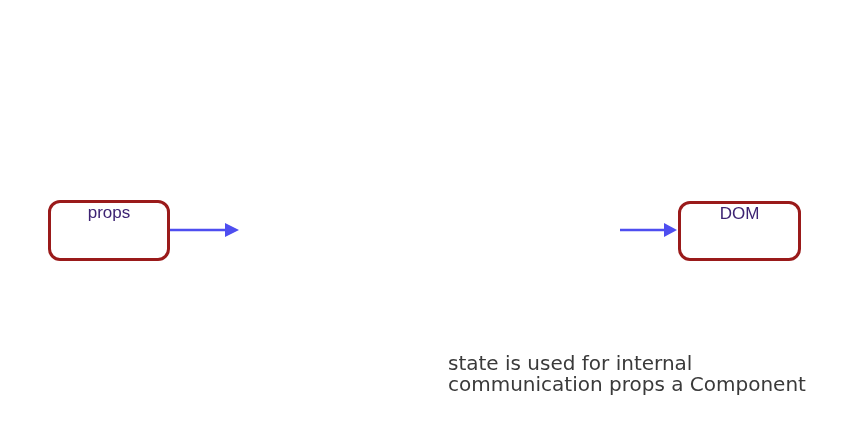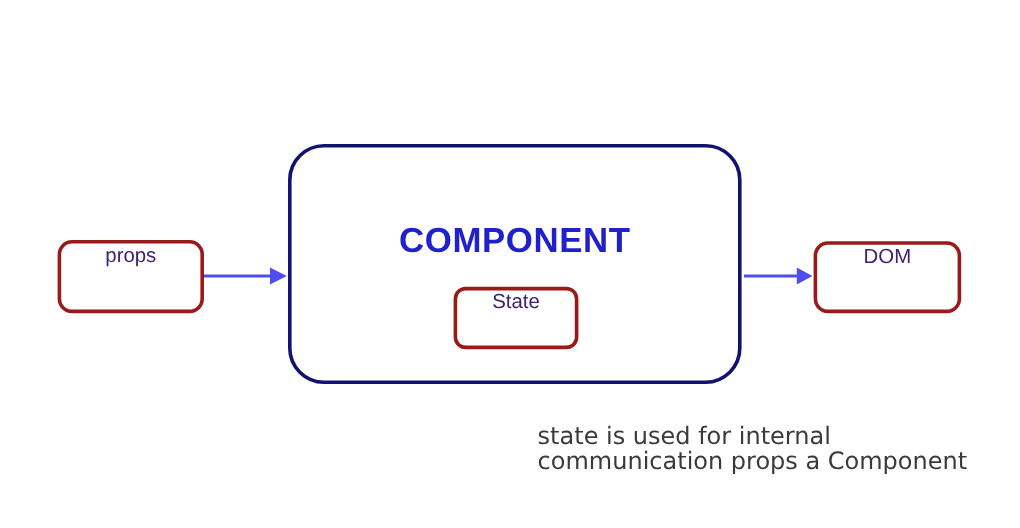--- a/index.html
+++ b/index.html
@@ -73,27 +73,21 @@
 
   <div class="node node-props">
     <span>props</span>
   </div>
 
   <svg class="arrow-svg" style="left:170px; top:221px;" width="70" height="18" viewBox="0 0 70 18">
     <line class="arrow-line" x1="0" y1="9" x2="56" y2="9"></line>
     <polygon class="arrow-head" points="55,2 69,9 55,16"></polygon>
   </svg>
 
-  <div class="component-box">
-    <div class="component-title">COMPONENT</div>
-  </div>
 
-  <div class="node node-state">
-    <span>State</span>
-  </div>
 
   <svg class="arrow-svg" style="left:620px; top:221px;" width="58" height="18" viewBox="0 0 58 18">
     <line class="arrow-line" x1="0" y1="9" x2="45" y2="9"></line>
     <polygon class="arrow-head" points="44,2 57,9 44,16"></polygon>
   </svg>
 
   <div class="node node-dom">
     <span>DOM</span>
   </div>
 

